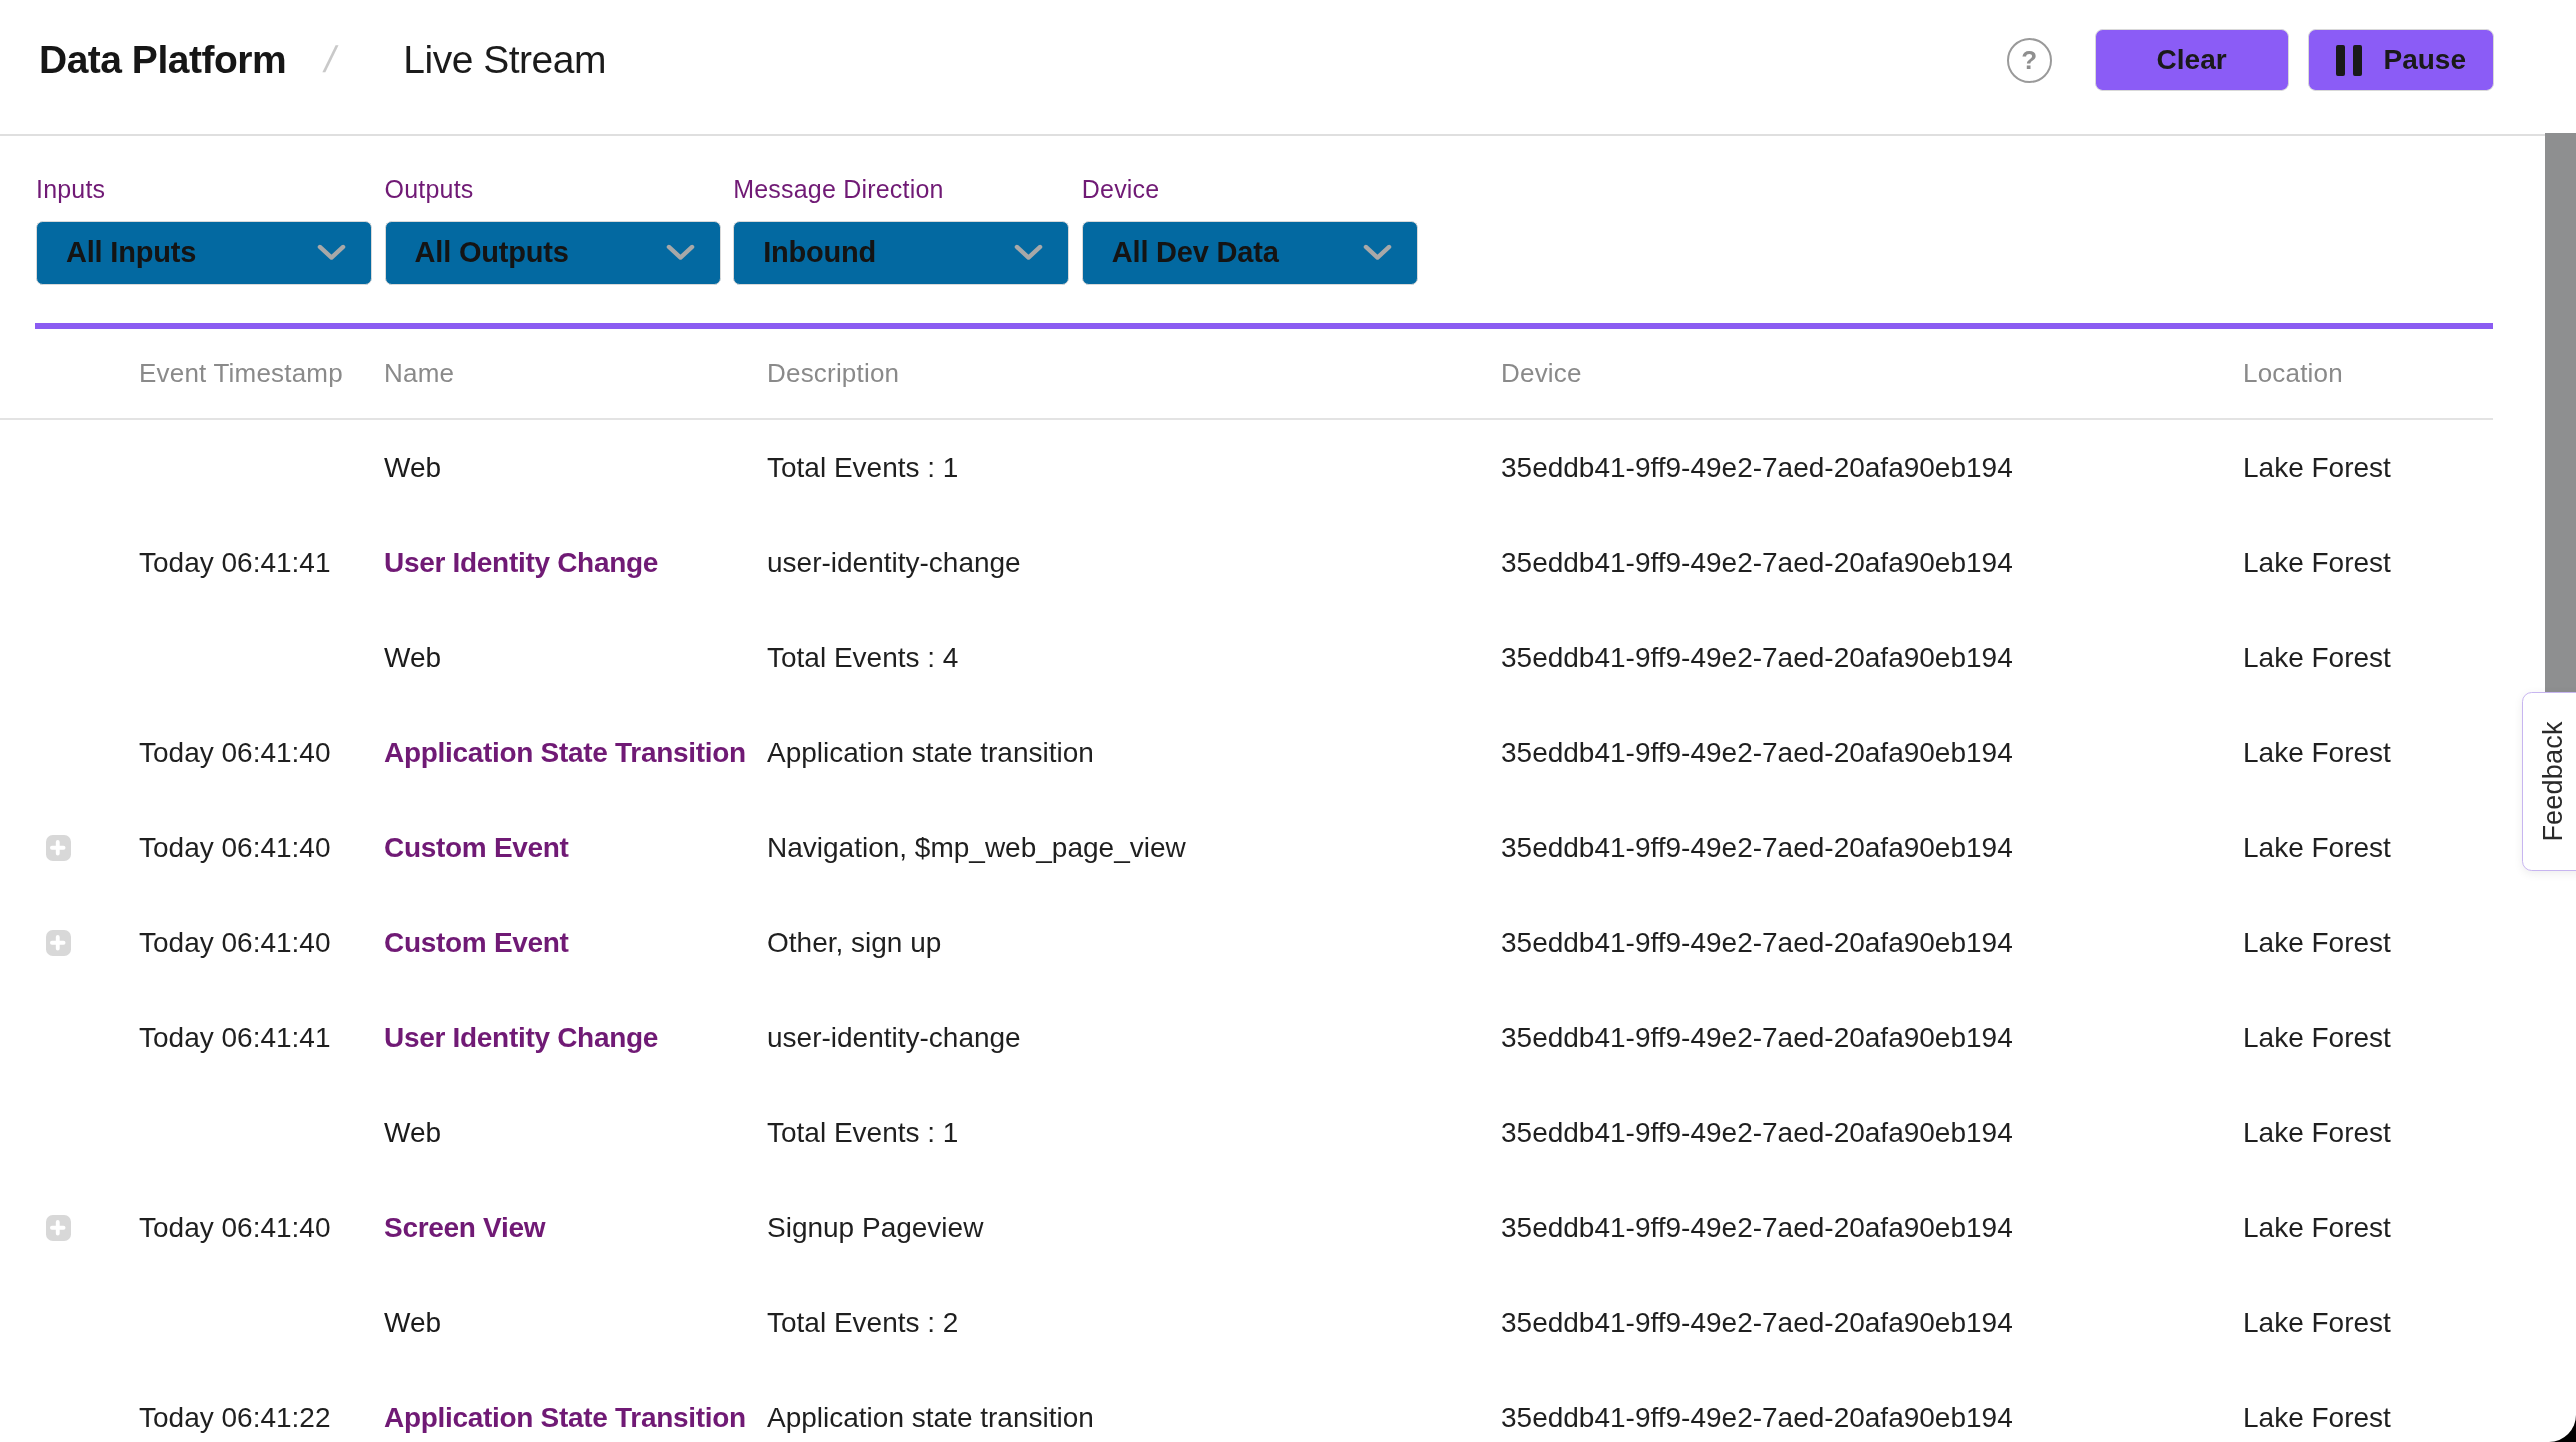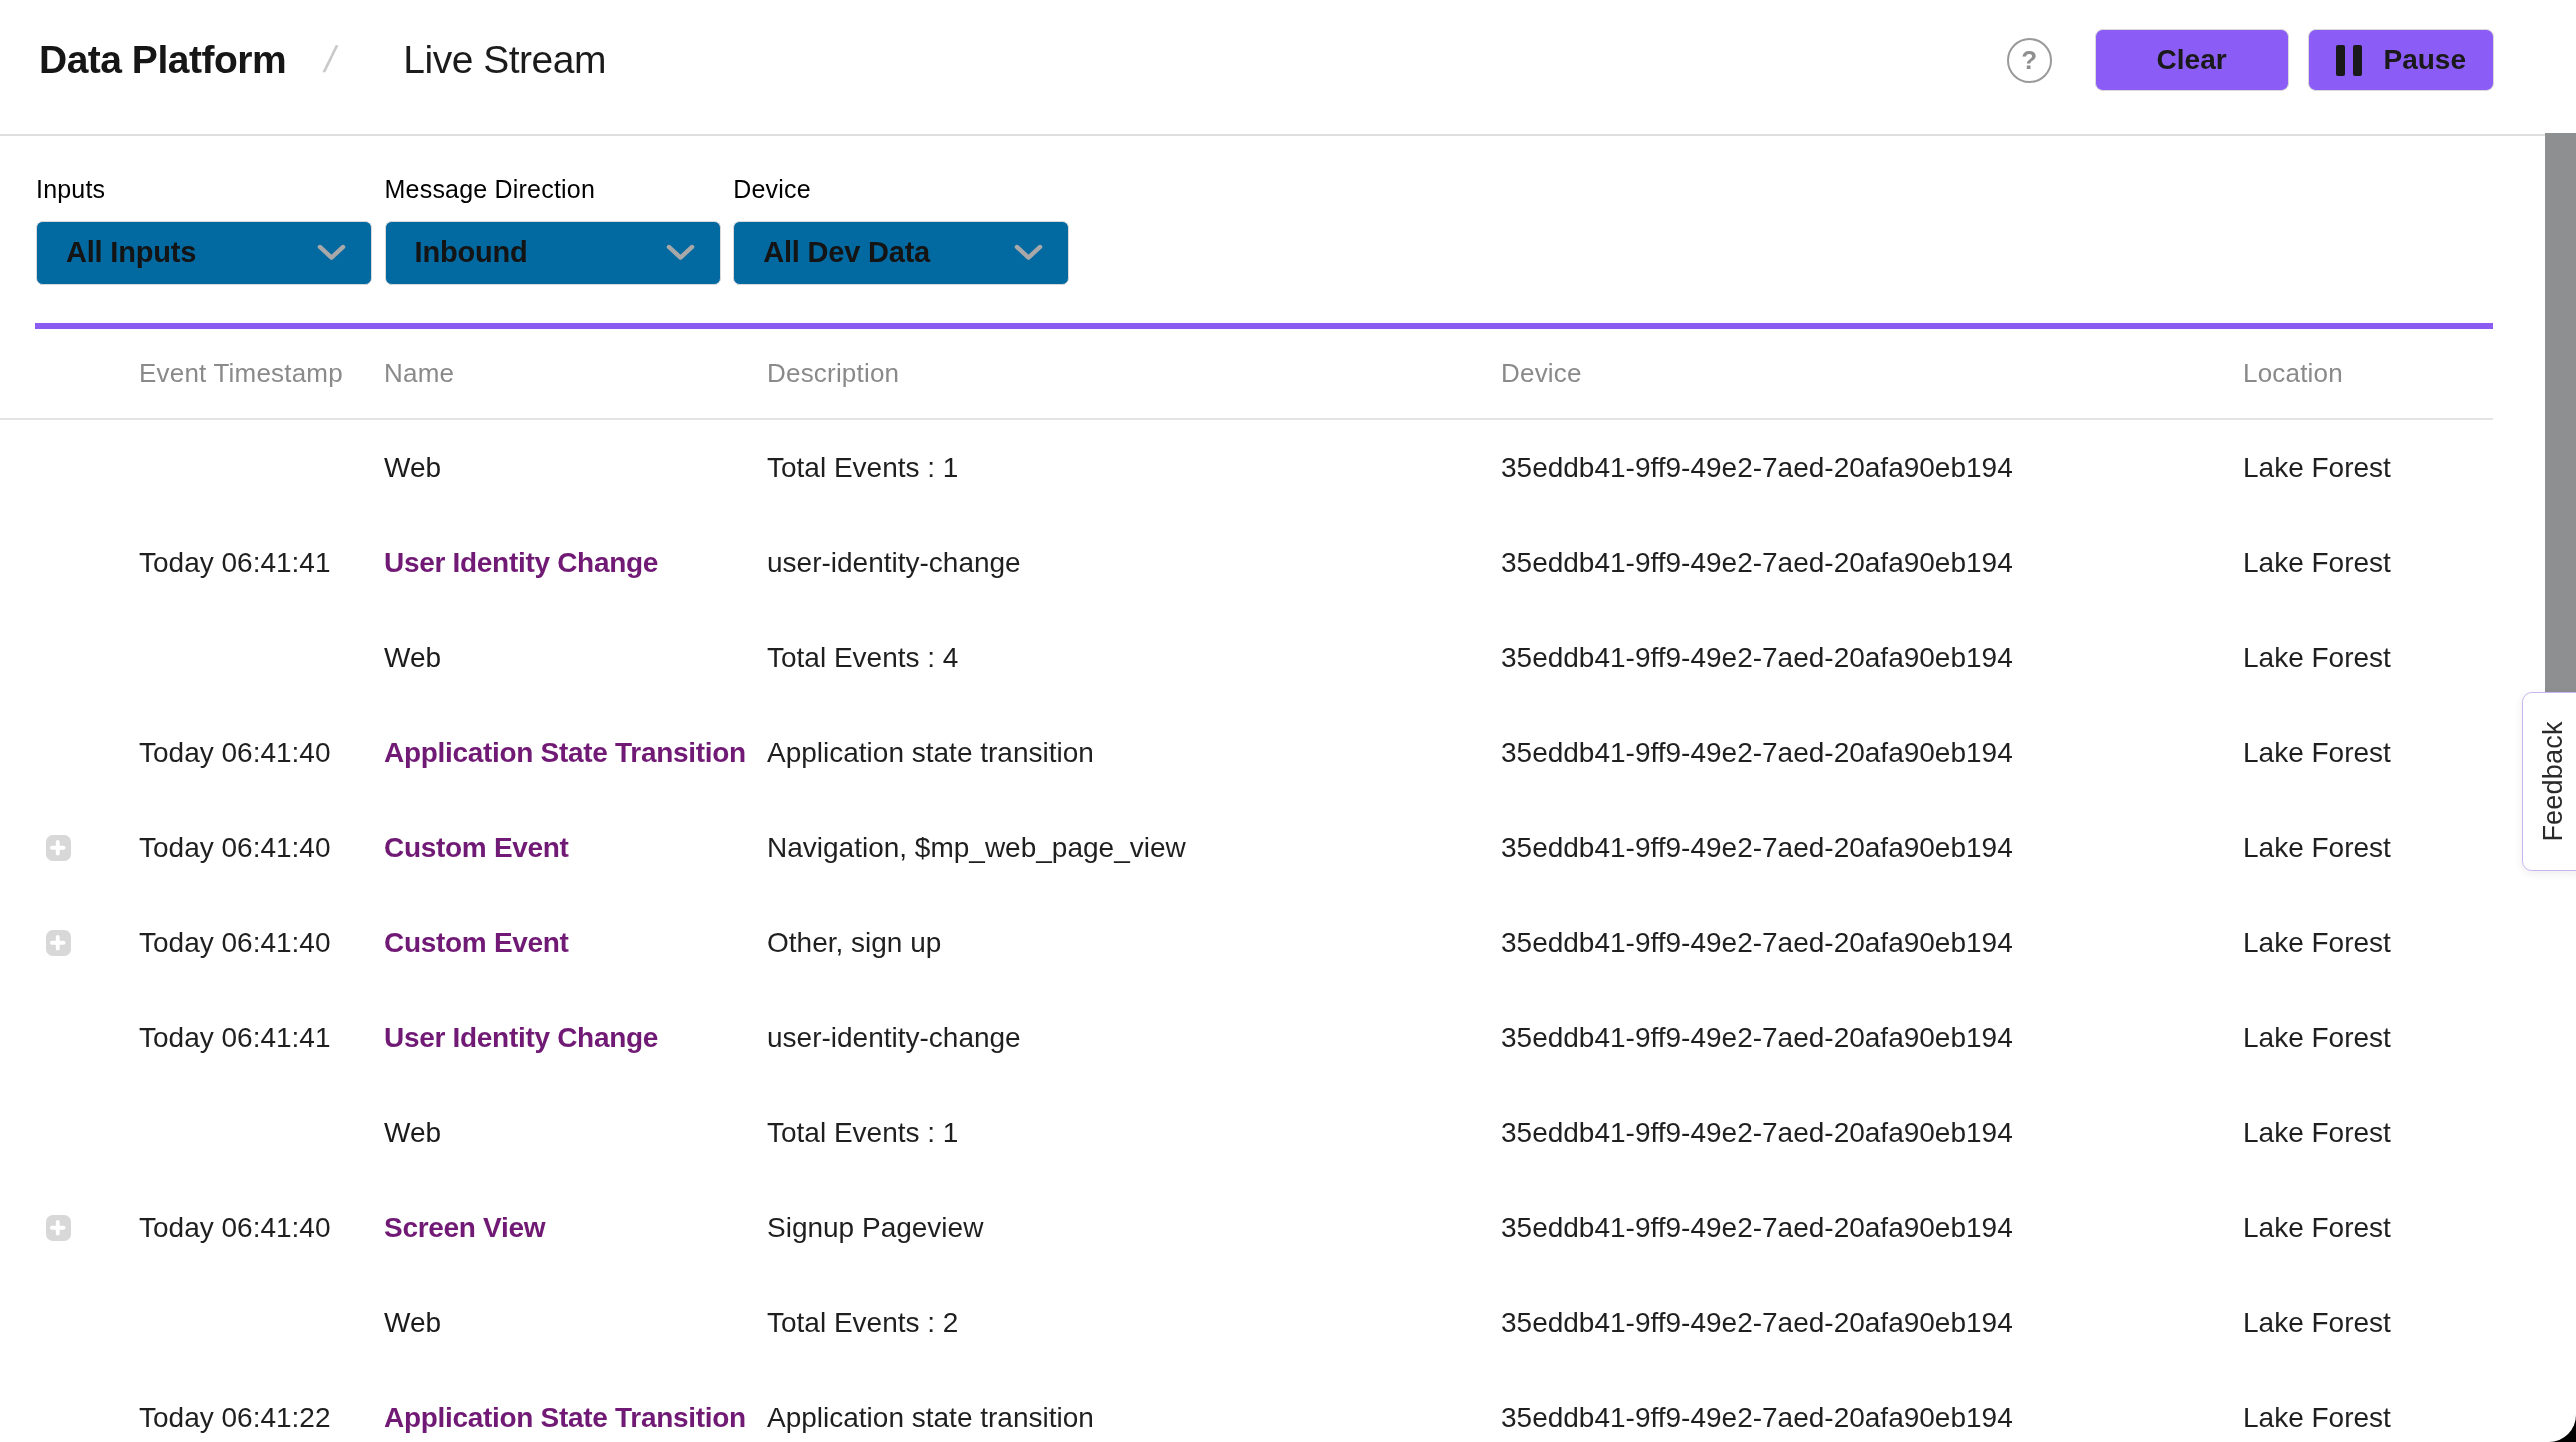--- a/index.html
+++ b/index.html
@@ -42,21 +42,21 @@
   .btn-pause { width: 186px; gap: 21.4px; }
   .pause-glyph { display: flex; gap: 8.7px; }
   .pause-glyph span { display: block; width: 8.7px; height: 31px; background: #1a1a1a; border-radius: 1.9px; }
 
   
   .filters {
     display: flex; gap: 12.6px;
     padding: 39px 0 0 36px;
   }
   .filter { width: 336px; }
-  .filter-label { font-size: 25px; color: #000000; margin-bottom: 16.5px; letter-spacing: 0.2px; }
+  .filter-label { font-size: 25px; color: #701a75; margin-bottom: 16.5px; letter-spacing: 0.2px; }
   .dropdown {
     height: 64px; width: 100%;
     border: 1.9px solid #d9d9d9; border-radius: 6.8px; background: #0369a1;
     display: flex; align-items: center; justify-content: space-between;
     padding: 0 25px 0 29px; cursor: pointer;
   }
   .dropdown-value { font-size: 29px; font-weight: 700; color: #141414; letter-spacing: -0.2px; }
   .chevron { width: 29px; height: 17.5px; flex: 0 0 auto; }
 
   
@@ -152,20 +152,29 @@
   <div class="filter">
     <div class="filter-label">Inputs</div>
     <div class="dropdown">
       <span class="dropdown-value">All Inputs</span>
       <svg class="chevron" viewBox="0 0 30 18">
           <polyline points="3,3 15,14 27,3" fill="none" stroke="#a8a8a8" stroke-width="4.5" stroke-linecap="round" stroke-linejoin="round"></polyline>
         </svg>
     </div>
   </div>
   <div class="filter">
+    <div class="filter-label">Outputs</div>
+    <div class="dropdown">
+      <span class="dropdown-value">All Outputs</span>
+      <svg class="chevron" viewBox="0 0 30 18">
+          <polyline points="3,3 15,14 27,3" fill="none" stroke="#a8a8a8" stroke-width="4.5" stroke-linecap="round" stroke-linejoin="round"></polyline>
+        </svg>
+    </div>
+  </div>
+  <div class="filter">
     <div class="filter-label">Message Direction</div>
     <div class="dropdown">
       <span class="dropdown-value">Inbound</span>
       <svg class="chevron" viewBox="0 0 30 18">
           <polyline points="3,3 15,14 27,3" fill="none" stroke="#a8a8a8" stroke-width="4.5" stroke-linecap="round" stroke-linejoin="round"></polyline>
         </svg>
     </div>
   </div>
   <div class="filter">
     <div class="filter-label">Device</div>

